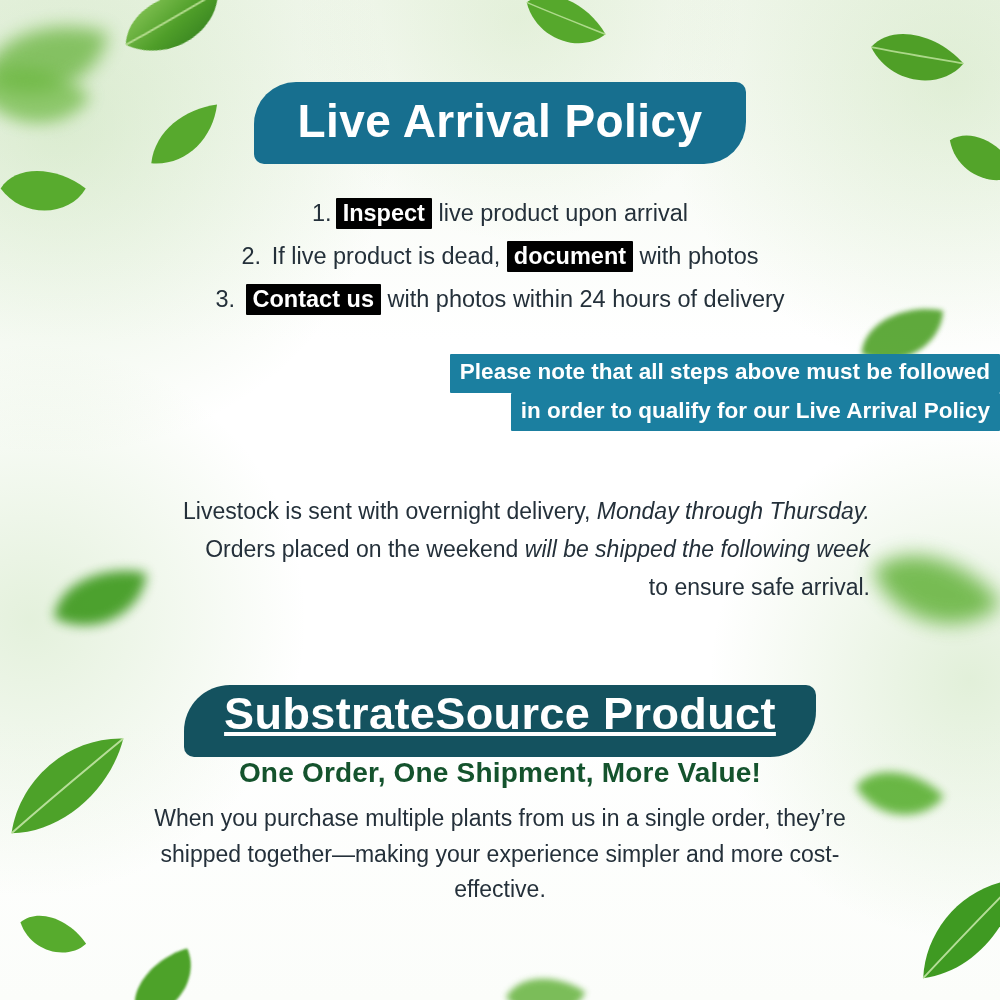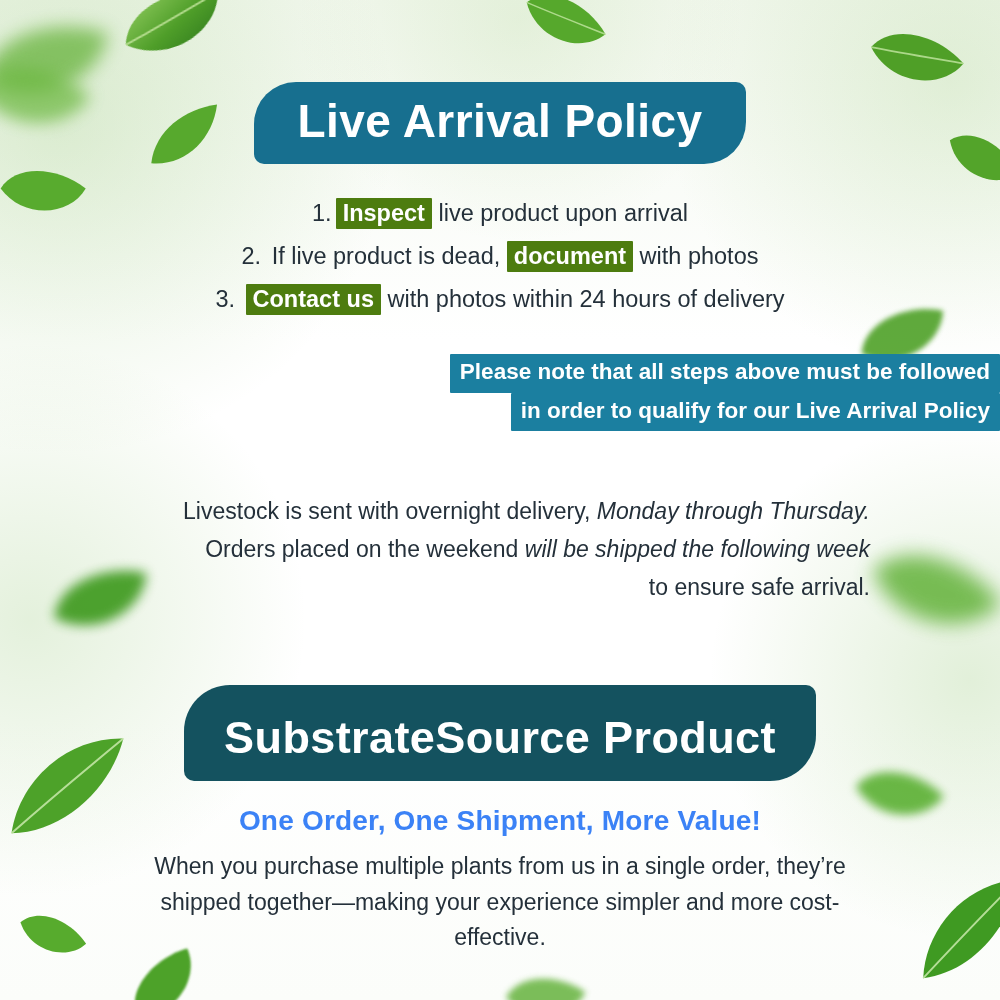--- a/index.html
+++ b/index.html
@@ -69,22 +69,23 @@
     background: #176f8f;
     font-size: 46px;
     line-height: 1;
     padding: 16px 44px 20px 44px;
     border-radius: 42px 10px 42px 10px;
   }
   .banner-bottom {
     background: #14525f;
     font-size: 45px;
     line-height: 1;
-    padding: 30px 40px 21px 40px;
+    padding: 6px 40px 21px 40px;
     border-radius: 46px 10px 46px 10px;
+    text-decoration: underline;
   }
 
   .intro {
     margin-top: 20px;
     text-align: center;
     color: #24303a;
     font-size: 23px;
     line-height: 1.55;
     padding: 0 110px;
   }
@@ -94,21 +95,21 @@
     margin-top: 28px;
     text-align: center;
     color: #24303a;
     font-size: 23.5px;
     line-height: 1.82;
   }
   .step { white-space: nowrap; }
   .step .num { margin-right: 4px; }
 
   .hl {
-    background: #4d7c0f;
+    background: #000000;
     color: #ffffff;
     font-weight: 700;
     padding: 2px 7px 3px 7px;
     border-radius: 1px;
   }
 
   .note {
     margin-top: 34px;
     text-align: right;
   }
@@ -128,23 +129,22 @@
     margin-top: 62px;
     text-align: right;
     color: #24303a;
     font-size: 23px;
     line-height: 1.65;
     padding: 0 130px;
   }
   .shipping em { font-style: italic; }
 
   .subhead {
-    margin-top: 24px;
-    text-align: center;
-    color: #3b82f6;
+    text-align: center;
+    color: #14532d;
     font-size: 28px;
     font-weight: 700;
     letter-spacing: 0.2px;
   }
   .outro {
     margin-top: 12px;
     text-align: center;
     color: #24303a;
     font-size: 23px;
     line-height: 1.55;

